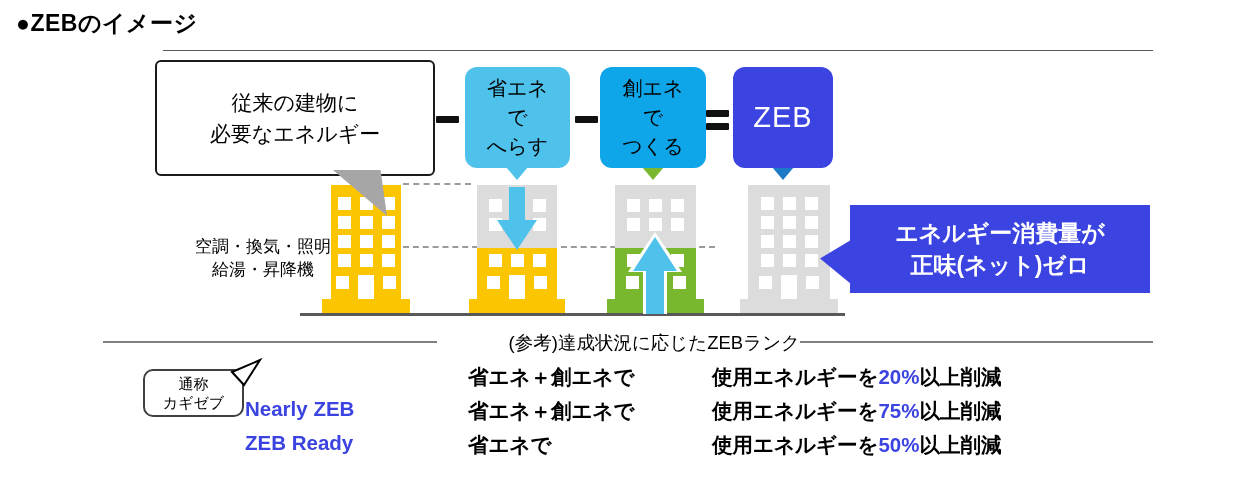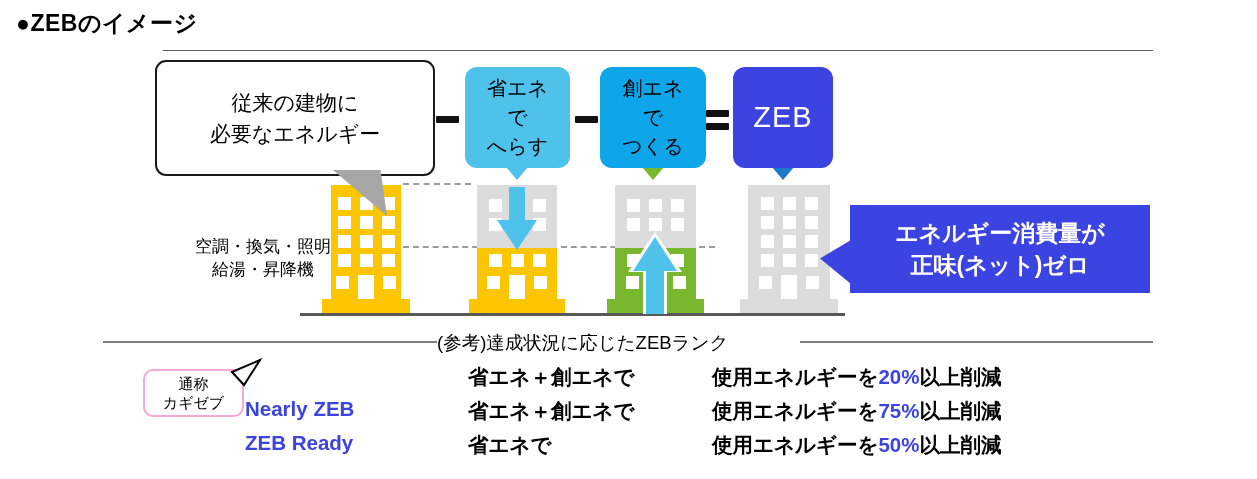--- a/index.html
+++ b/index.html
@@ -6,21 +6,21 @@
   body{font-family:"Liberation Sans",sans-serif;-webkit-font-smoothing:antialiased;}
   #stage{position:relative;width:1257px;height:479px;background:#fff;overflow:hidden;}
   .abs{position:absolute;}
 
   
   .page-title{left:16px;top:8px;font-size:23px;font-weight:bold;color:#000;letter-spacing:.5px;}
   .topline{left:163px;top:50px;width:990px;height:1px;background:#595959;}
 
   
   .speech{left:155px;top:60px;width:276px;height:112px;background:#fff;border:2.5px solid #1a1a1a;
-          border-radius:11px;display:flex;flex-direction:column;justify-content:center;align-items:center;
+          border-radius:6px;display:flex;flex-direction:column;justify-content:center;align-items:center;
           font-size:21px;line-height:31px;color:#000;text-align:center;z-index:3;}
   .speech-tail{left:333px;top:170px;width:54px;height:46px;background:#A6A6A6;
           clip-path:polygon(0 0,88% 0,100% 100%);z-index:4;}
   .opbar{width:23px;height:7px;background:#111;border-radius:1px;}
   .minus1{left:436px;top:116px;}
   .minus2{left:575px;top:116px;}
   .eq1{left:706px;top:110px;}
   .eq2{left:706px;top:123px;}
   .fbox{top:67px;height:101px;border-radius:12px;display:flex;flex-direction:column;justify-content:center;
         align-items:center;text-align:center;font-size:20px;line-height:29px;color:#000;z-index:3;}
@@ -68,22 +68,22 @@
   .callout{left:850px;top:205px;width:300px;height:88px;background:#3B43E0;color:#fff;display:flex;
            flex-direction:column;justify-content:center;align-items:center;text-align:center;
            font-size:23px;font-weight:bold;line-height:32px;z-index:3;}
   .callout-tail{left:820px;top:240px;width:31px;height:44px;background:#3B43E0;
            clip-path:polygon(100% 0,0 42%,100% 100%);z-index:2;}
 
   
   .divider{top:341px;height:1.5px;background:#7F7F7F;}
   .div-left{left:103px;width:334px;}
   .div-right{left:800px;width:353px;}
-  .section-title{left:437px;top:330px;width:363px;text-align:left;font-size:18.5px;color:#000;}
-  .nick{left:143px;top:369px;width:97px;height:44px;border:2px solid #f9a8d4;border-radius:10px;background:#fff;
+  .section-title{left:437px;top:330px;width:363px;text-align:right;font-size:18.5px;color:#000;}
+  .nick{left:143px;top:369px;width:97px;height:44px;border:2px solid #404040;border-radius:10px;background:#fff;
         display:flex;flex-direction:column;justify-content:center;align-items:center;font-size:15px;line-height:19px;z-index:2;}
   .nick-tail{left:228px;top:356px;z-index:3;}
   .rank-row{height:34px;font-size:20.5px;font-weight:bold;white-space:nowrap;}
   .rk-name{color:#3B43E0;}
   .rk-pct{color:#3B43E0;}
   .r0{top:363px;} .r1{top:397px;} .r2{top:431px;}
   .c-name{left:245px;} .c-method{left:468px;} .c-result{left:712px;}
 </style>
 </head>
 <body>

